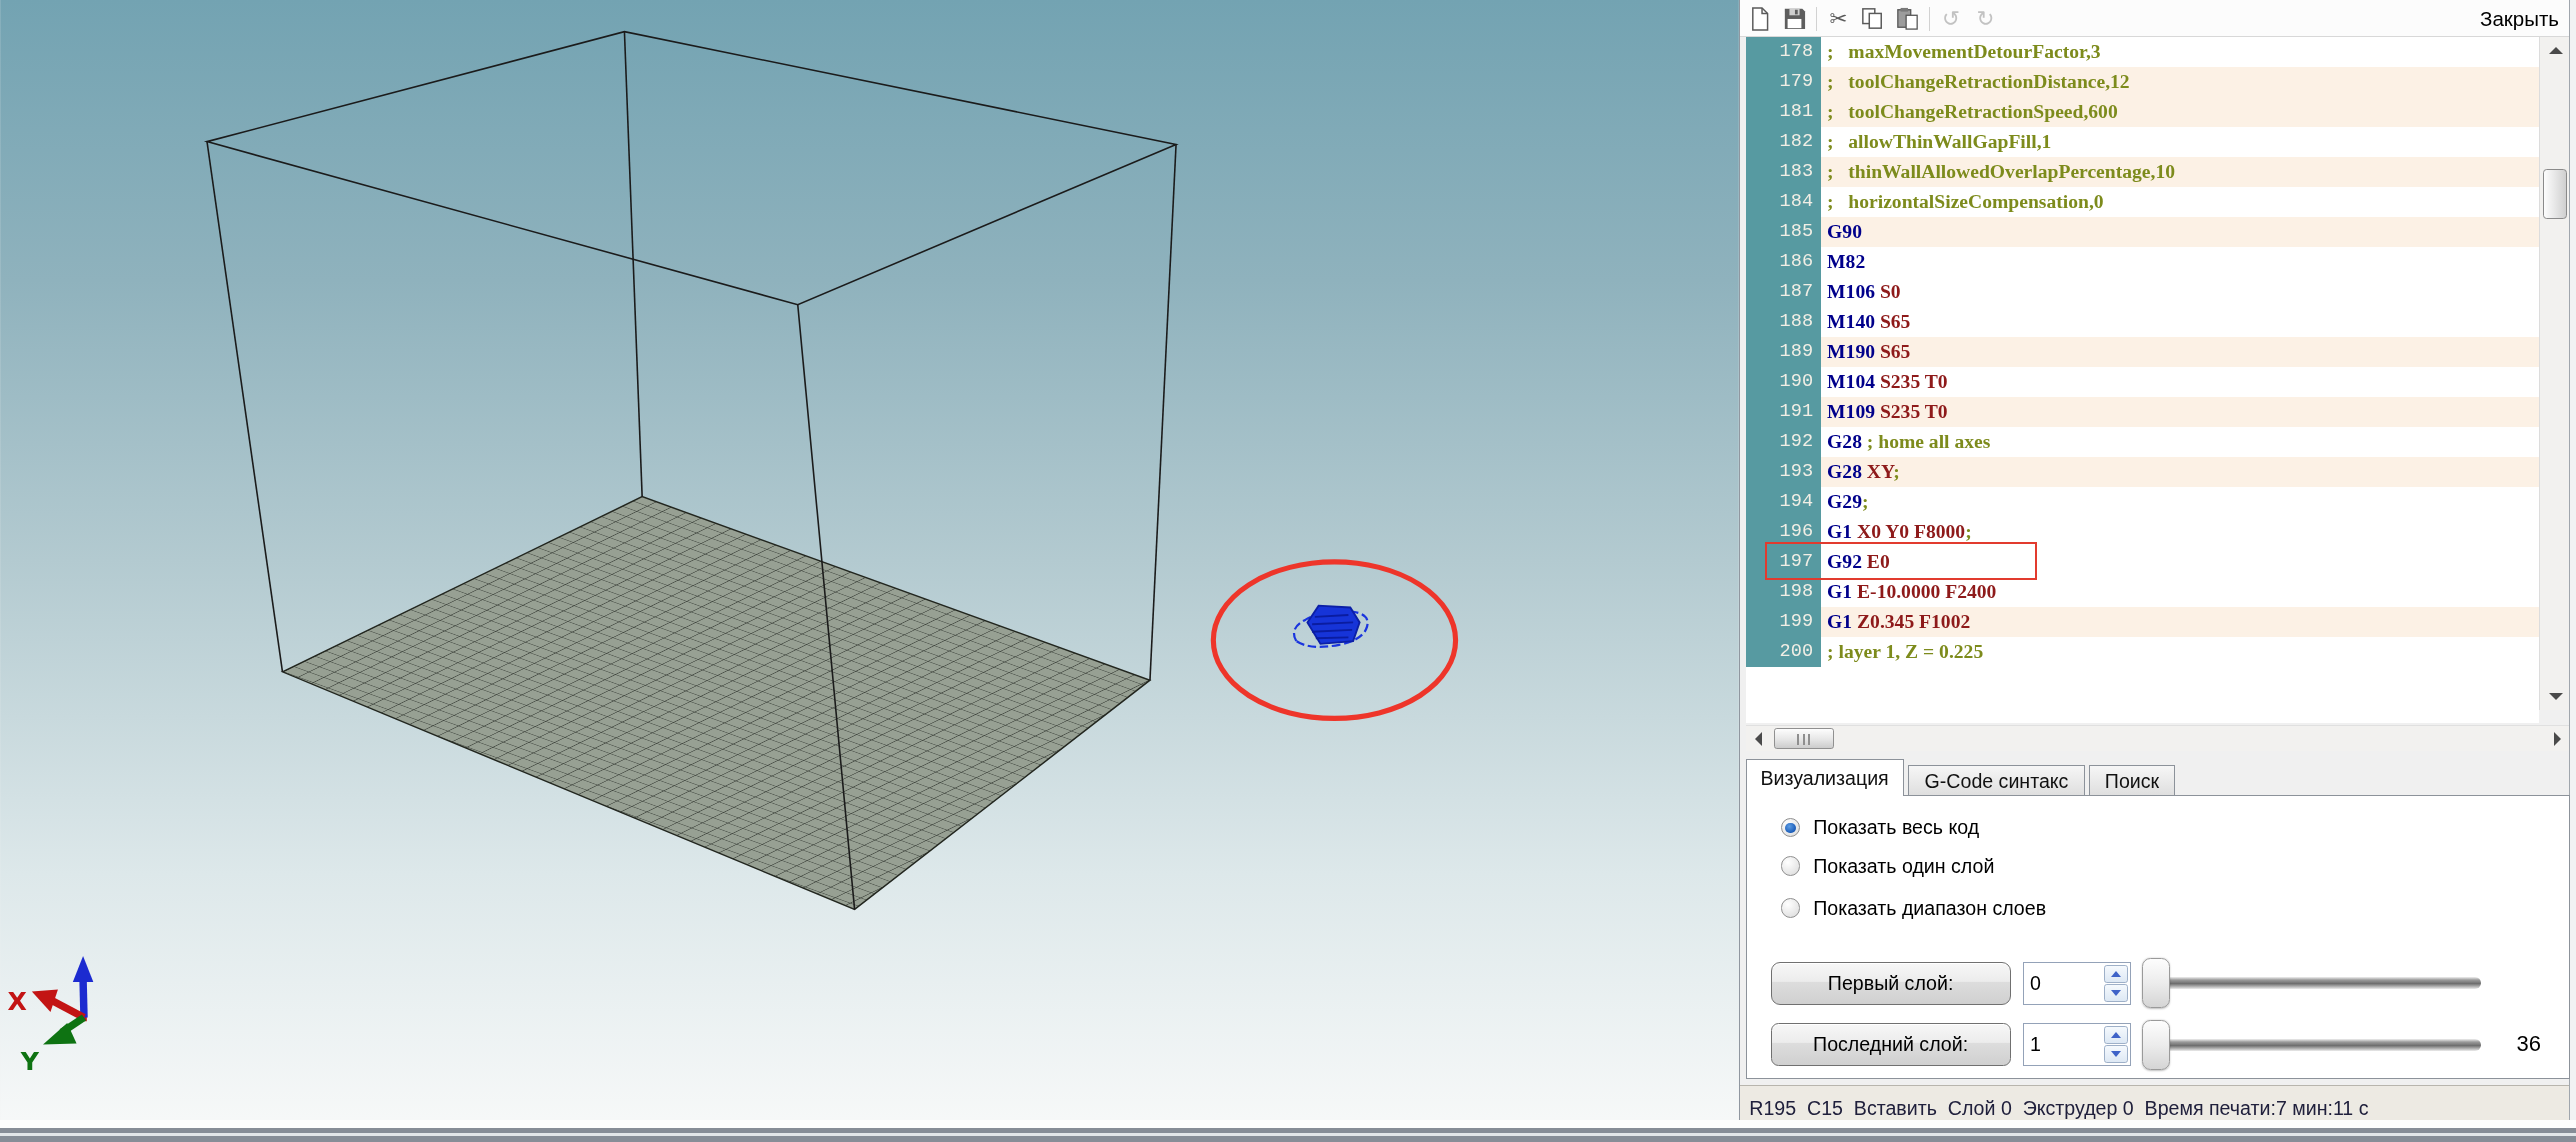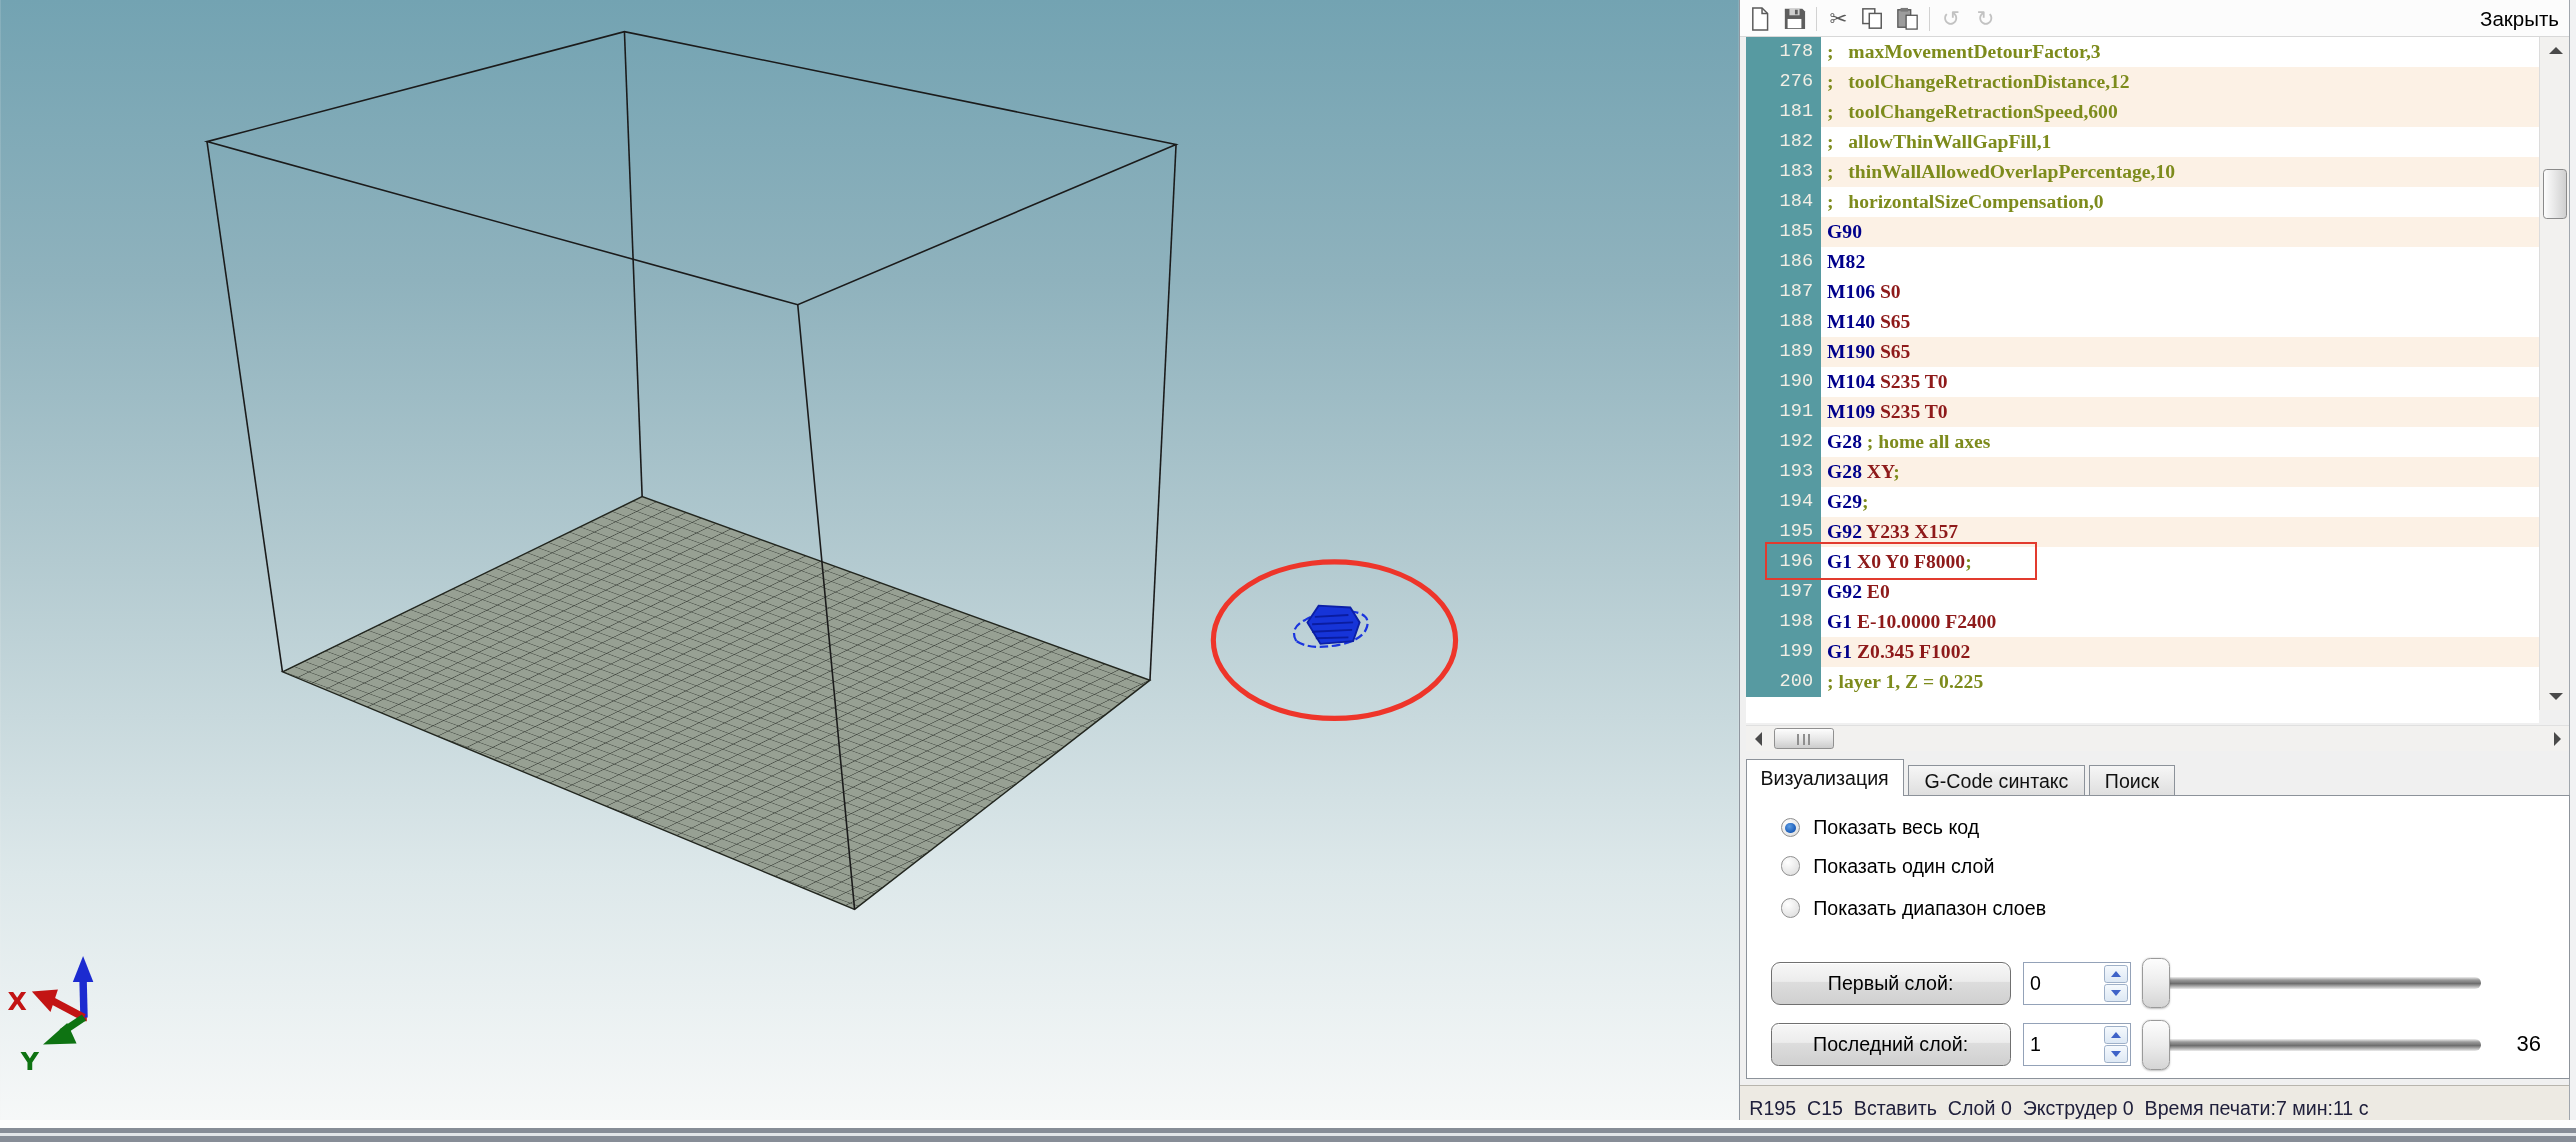--- a/index.html
+++ b/index.html
@@ -186,36 +186,35 @@
         <div class="tb-btn">
             <span class="glyph-icon dis">↻</span>
           </div>
       </div>
       <div class="tb-close">Закрыть</div>
     </div>
 
     <div class="editor">
       <div id="code-rows">
           <div class="crow"><div class="gut">178</div><div class="ctext"><span class="sc">;   maxMovementDetourFactor,3</span></div></div>
-          <div class="crow alt"><div class="gut">276</div><div class="ctext"><span class="sc">;   toolChangeRetractionDistance,12</span></div></div>
+          <div class="crow alt"><div class="gut">179</div><div class="ctext"><span class="sc">;   toolChangeRetractionDistance,12</span></div></div>
           <div class="crow alt"><div class="gut">181</div><div class="ctext"><span class="sc">;   toolChangeRetractionSpeed,600</span></div></div>
           <div class="crow"><div class="gut">182</div><div class="ctext"><span class="sc">;   allowThinWallGapFill,1</span></div></div>
           <div class="crow alt"><div class="gut">183</div><div class="ctext"><span class="sc">;   thinWallAllowedOverlapPercentage,10</span></div></div>
           <div class="crow"><div class="gut">184</div><div class="ctext"><span class="sc">;   horizontalSizeCompensation,0</span></div></div>
           <div class="crow alt"><div class="gut">185</div><div class="ctext"><span class="sg">G90</span></div></div>
           <div class="crow"><div class="gut">186</div><div class="ctext"><span class="sg">M82</span></div></div>
           <div class="crow"><div class="gut">187</div><div class="ctext"><span class="sg">M106 </span><span class="sp">S0</span></div></div>
           <div class="crow"><div class="gut">188</div><div class="ctext"><span class="sg">M140 </span><span class="sp">S65</span></div></div>
           <div class="crow alt"><div class="gut">189</div><div class="ctext"><span class="sg">M190 </span><span class="sp">S65</span></div></div>
           <div class="crow"><div class="gut">190</div><div class="ctext"><span class="sg">M104 </span><span class="sp">S235 T0</span></div></div>
           <div class="crow alt"><div class="gut">191</div><div class="ctext"><span class="sg">M109 </span><span class="sp">S235 T0</span></div></div>
           <div class="crow"><div class="gut">192</div><div class="ctext"><span class="sg">G28 </span><span class="sc">; home all axes</span></div></div>
           <div class="crow alt"><div class="gut">193</div><div class="ctext"><span class="sg">G28 </span><span class="sp">XY</span><span class="sc">;</span></div></div>
           <div class="crow"><div class="gut">194</div><div class="ctext"><span class="sg">G29</span><span class="sc">;</span></div></div>
-          <div class="crow alt"><div class="gut">195</div><div class="ctext"><span class="sg">G92 </span><span class="sp">Y233 X157</span></div></div>
           <div class="crow"><div class="gut">196</div><div class="ctext"><span class="sg">G1 </span><span class="sp">X0 Y0 F8000</span><span class="sc">;</span></div></div>
           <div class="crow"><div class="gut">197</div><div class="ctext"><span class="sg">G92 </span><span class="sp">E0</span></div></div>
           <div class="crow"><div class="gut">198</div><div class="ctext"><span class="sg">G1 </span><span class="sp">E-10.0000 F2400</span></div></div>
           <div class="crow alt"><div class="gut">199</div><div class="ctext"><span class="sg">G1 </span><span class="sp">Z0.345 F1002</span></div></div>
           <div class="crow"><div class="gut">200</div><div class="ctext"><span class="sc">; layer 1, Z = 0.225</span></div></div>
         </div>
       <div class="hl-box" id="hl-box" style="top: 505px;"></div>
     </div>
 
     <div class="vscroll">

